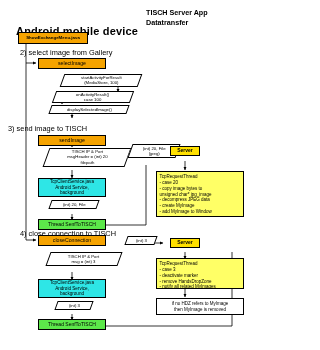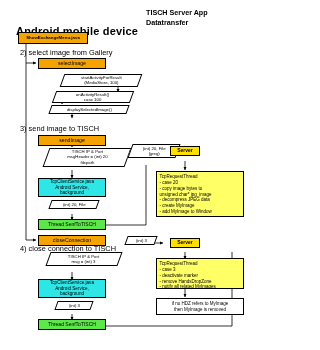--- a/index.html
+++ b/index.html
@@ -94,37 +94,37 @@
   <div class="box orange big" style="left:38px;top:58px;width:68px;height:11px;">selectImage</div>
 
   <div class="para" style="left:62px;top:74px;width:78px;height:13px;"><span>startActivityForResult
 (MediaStore, 100)</span></div>
 
   <div class="para" style="left:54px;top:91px;width:78px;height:12px;"><span>onActivityResult()
 case 100</span></div>
 
   <div class="para" style="left:50px;top:105px;width:78px;height:9px;"><span>displaySelectedImage()</span></div>
 
-  <div class="step" style="left:20px;top:124px;">3) send image to TISCH</div>
+  <div class="step" style="left:8px;top:124px;">3) send image to TISCH</div>
 
   <div class="box orange big" style="left:38px;top:135px;width:68px;height:11px;">sendImage</div>
 
   <div class="para" style="left:46px;top:148px;width:82px;height:19px;"><span>TISCH IP &amp; Port
 msgHeader = (int) 20
 filepath</span></div>
 
   <div class="box cyan" style="left:38px;top:178px;width:68px;height:19px;white-space:pre-line;">TcpClientService.java
 Android Service,
 background</div>
 
   <div class="para" style="left:50px;top:200px;width:48px;height:9px;"><span>(int) 20, File</span></div>
 
   <div class="box green" style="left:38px;top:219px;width:68px;height:11px;">Thread  SenfToTISCH</div>
 
-  <div class="step" style="left:20px;top:244px;">4) close connection to TISCH</div>
+  <div class="step" style="left:20px;top:229px;">4) close connection to TISCH</div>
 
   <div class="box orange big" style="left:38px;top:235px;width:68px;height:11px;">closeConnection</div>
 
   <div class="para" style="left:48px;top:252px;width:72px;height:14px;"><span>TISCH IP &amp; Port
 msg = (int) 3</span></div>
 
   <div class="box cyan" style="left:38px;top:279px;width:68px;height:19px;white-space:pre-line;">TcpClientService.java
 Android Service,
 background</div>
 

